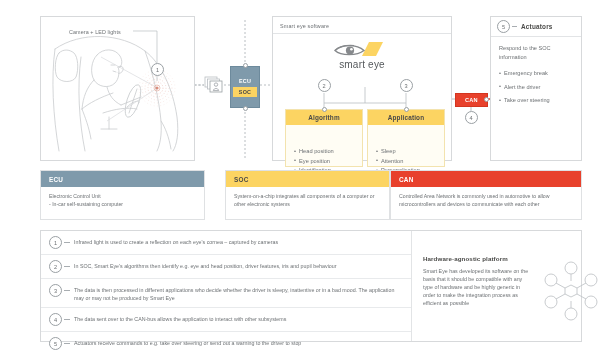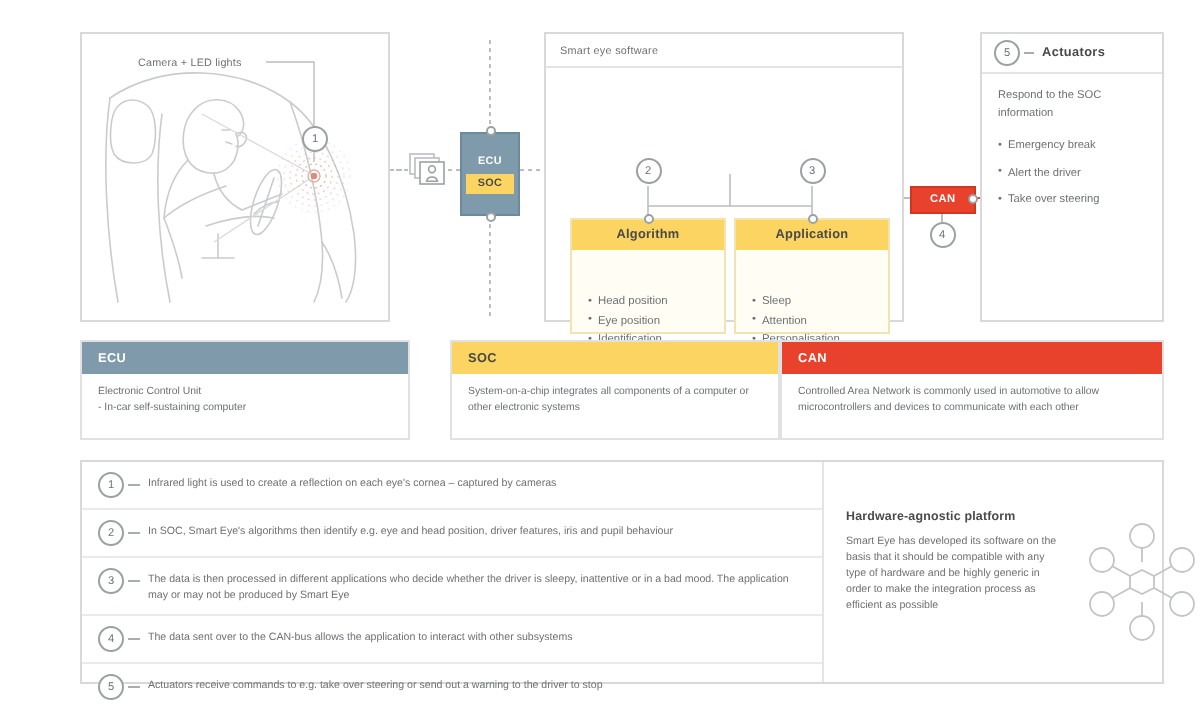--- a/index.html
+++ b/index.html
@@ -226,20 +226,32 @@
   <div id="ecu-stack">
     <div id="ecu-chip">ECU</div>
     <div id="soc-chip">SOC</div>
   </div>
   <div class="node-dot" style="left:242.5px;top:63px;"></div>
   <div class="node-dot" style="left:242.5px;top:106px;"></div>
 
   <div class="panel" id="software-panel">
     <div class="panel-title">Smart eye software</div>
 
+    <div id="logo-wrap">
+      <div id="logo-mark">
+        <svg width="62" height="17" viewBox="0 0 62 17">
+          <polygon points="38,1 52,1 45,15 31,15" fill="#fcd462"></polygon>
+          <path d="M4 9.5 C 10 3, 26 3, 33 9.5 C 26 15, 10 15, 4 9.5 Z" fill="none" stroke="#86898c" stroke-width="1.4"></path>
+          <circle cx="19" cy="9.5" r="4.1" fill="#86898c"></circle>
+          <circle cx="20.4" cy="8.2" r="1.3" fill="#ffffff"></circle>
+          <path d="M4 9.5 C 9 5.4, 17 4, 23 4.6" fill="none" stroke="#86898c" stroke-width="1.1"></path>
+        </svg>
+      </div>
+      <div id="logo-text">smart eye</div>
+    </div>
 
     <svg width="180" height="145" style="position:absolute;left:0;top:0;">
       <line x1="51" y1="76" x2="51" y2="86" stroke="#b9bec2" stroke-width="0.8"></line>
       <line x1="133" y1="76" x2="133" y2="86" stroke="#b9bec2" stroke-width="0.8"></line>
       <line x1="51" y1="86" x2="133" y2="86" stroke="#b9bec2" stroke-width="0.8"></line>
       <line x1="92" y1="70" x2="92" y2="86" stroke="#b9bec2" stroke-width="0.8"></line>
       <line x1="51" y1="86" x2="51" y2="92" stroke="#b9bec2" stroke-width="0.8"></line>
       <line x1="133" y1="86" x2="133" y2="92" stroke="#b9bec2" stroke-width="0.8"></line>
     </svg>
 

